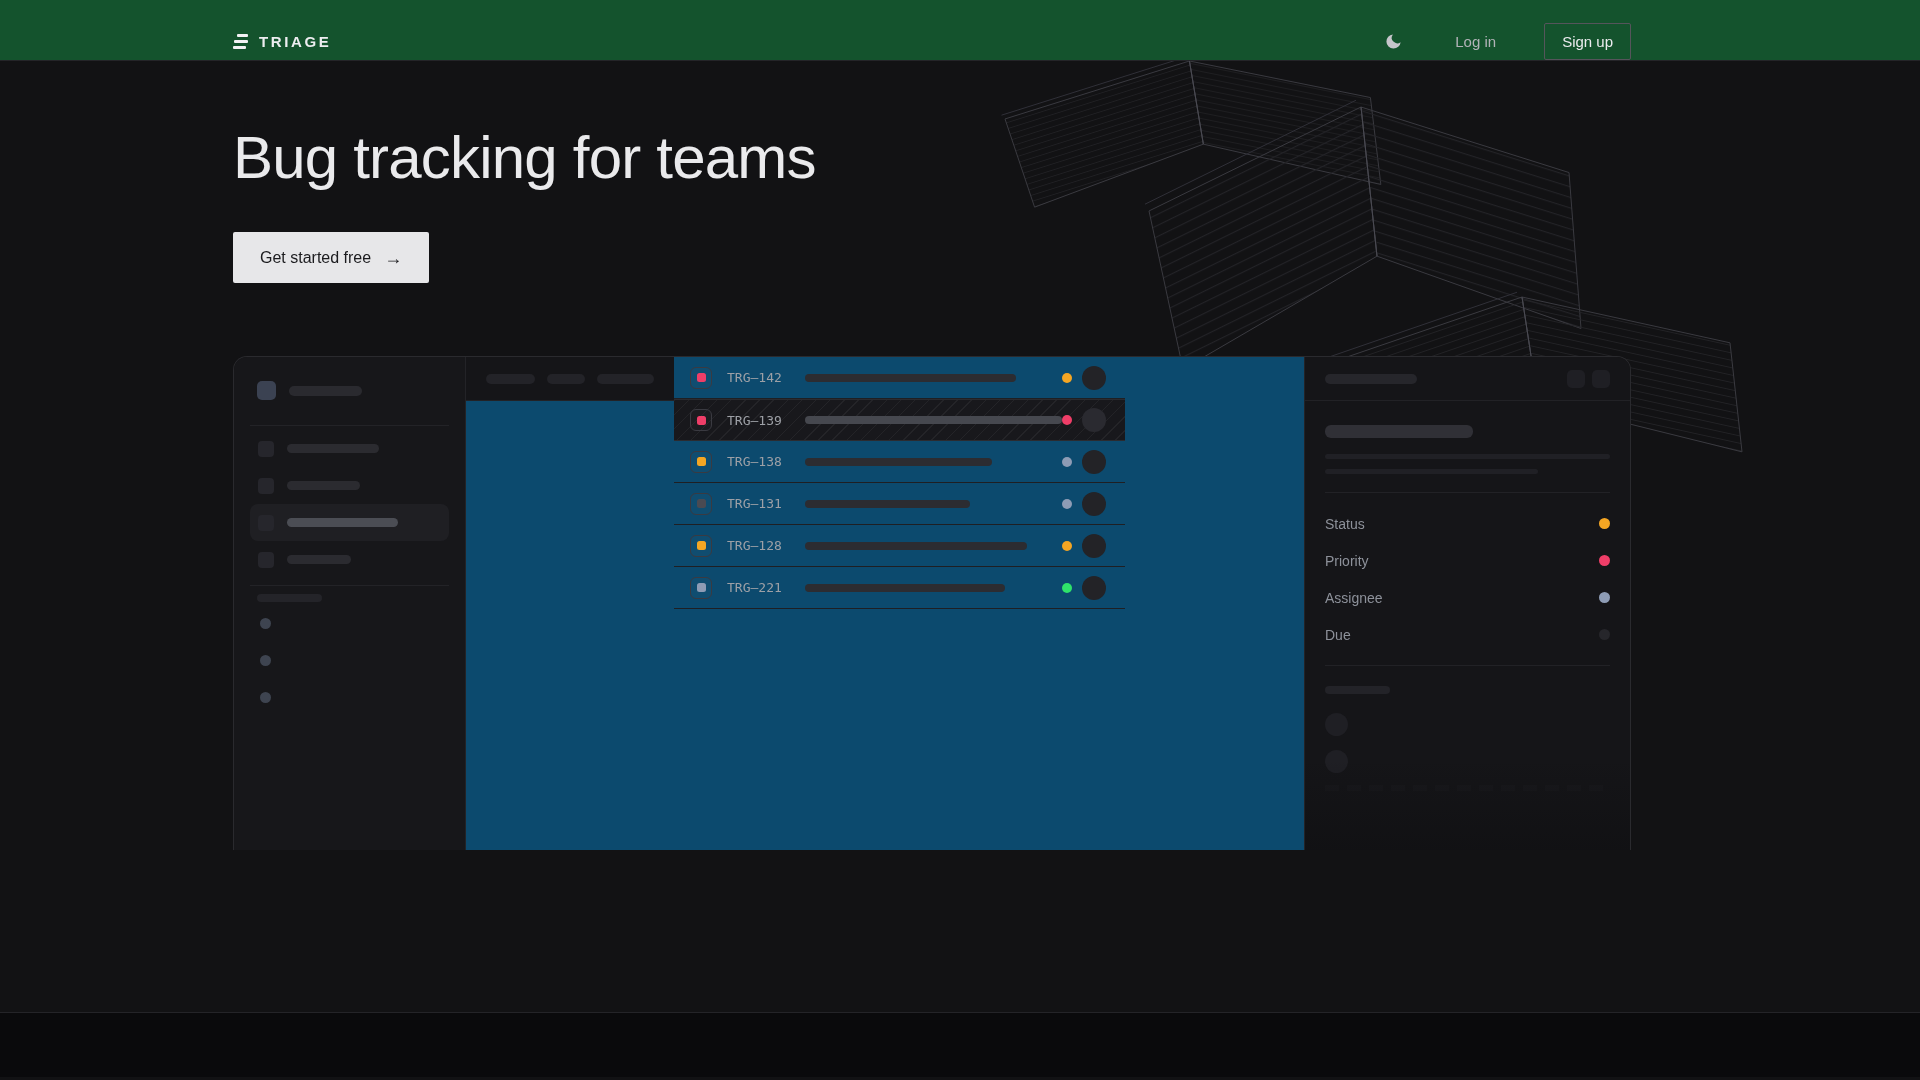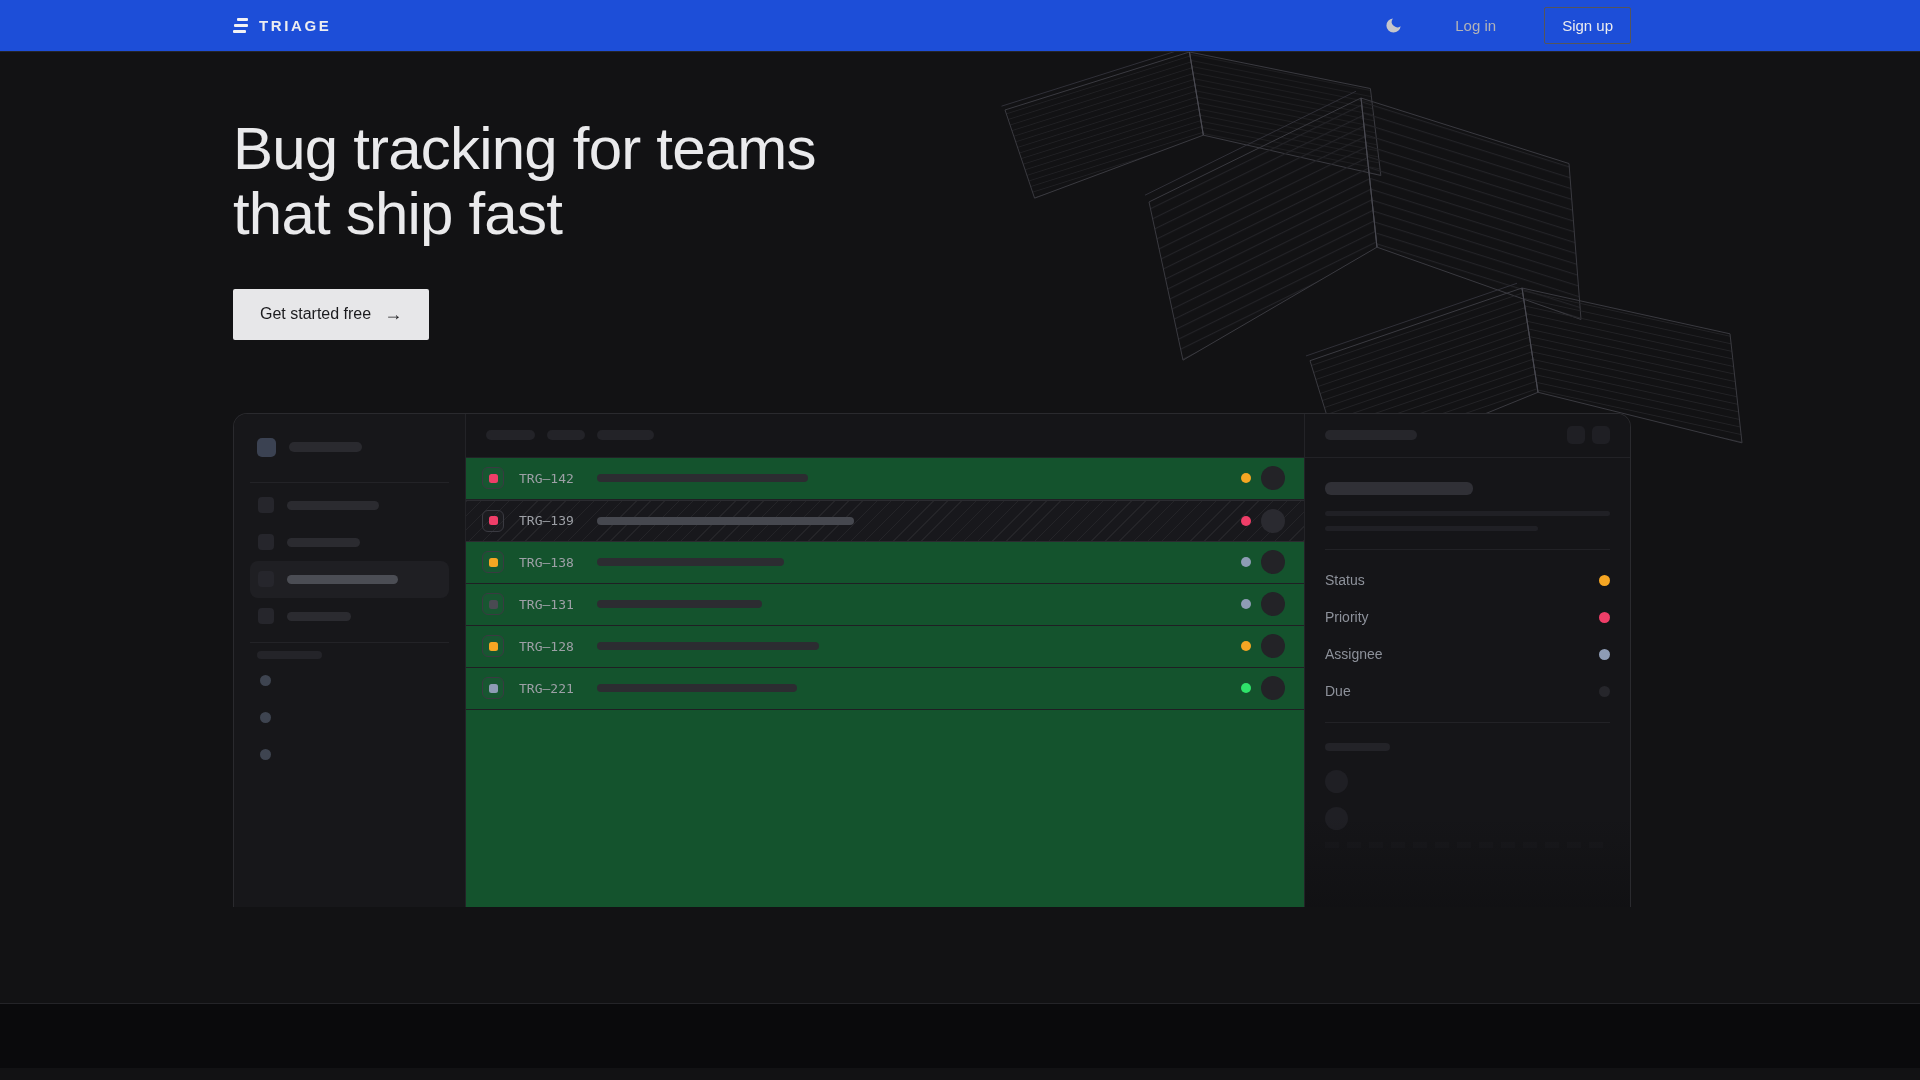--- a/index.html
+++ b/index.html
@@ -7,25 +7,25 @@
   body {
     background: #121214;
     font-family: "Liberation Sans", sans-serif;
     overflow: hidden;
     -webkit-font-smoothing: antialiased;
   }
   .container { width: 1398px; margin-left: 233px; }
 
   
   .nav {
-    height: 52px;
+    height: 61px;
     border-bottom: 1px solid #242428;
-    display: flex; align-items: center;
+    display: flex; align-items: flex-end;
     position: relative; z-index: 5;
-    background: #1d4ed8;
+    background: #14532d;
   }
   .nav .container { display: flex; align-items: center; justify-content: space-between; }
   .brand { display: flex; align-items: center; gap: 11px; cursor: pointer; }
   .logo-mark { display: flex; flex-direction: column; gap: 2.5px; }
   .logo-mark b { display: block; height: 3.2px; border-radius: 1px; background: #f2f2f4; }
   .logo-mark b:nth-child(1) { width: 11px; margin-left: 4px; }
   .logo-mark b:nth-child(2) { width: 14px; margin-left: 1px; }
   .logo-mark b:nth-child(3) { width: 13px; }
   .brand-name { color: #ededf0; font-size: 15px; font-weight: bold; letter-spacing: 2.6px; }
   .nav-right { display: flex; align-items: center; gap: 48px; }
@@ -91,21 +91,21 @@
   .mk-item-icon { width: 16px; height: 16px; border-radius: 4px; background: #26262c; flex: none; }
   .mk-item-bar { height: 9px; border-radius: 4.5px; background: #2b2b30; }
   .mk-item.active .mk-item-bar { background: #4b4d54; }
   .mk-items + .divider { margin-top: 7px; }
   .side-label-bar { margin-top: 8px; margin-left: 7px; height: 8px; border-radius: 4px; background: #242429; }
   .mk-dots { margin-top: 16px; padding-left: 10px; }
   .mk-dot { width: 11px; height: 11px; border-radius: 50%; background: #3e4450; margin-top: 26px; }
   .mk-dot:first-child { margin-top: 0; }
 
   
-  .mk-main { flex: 1; background: #14532d; display: flex; flex-direction: column; min-width: 0; }
+  .mk-main { flex: 1; background: #0c4a6e; display: flex; flex-direction: row; min-width: 0; }
   .mk-main-header {
     height: 44px; flex: none; background: #151518;
     border-bottom: 1px solid #222226;
     display: flex; align-items: center; gap: 12px; padding: 0 20px;
   }
   .pill { height: 10px; border-radius: 5px; background: #232328; display: block; }
   .issue-row {
     height: 42px; flex: none;
     display: flex; align-items: center;
     padding: 0 19px 0 16px;
@@ -221,21 +221,20 @@
       <polygon points="0,92 212,0 228,132 34,232" fill="url(#pL)" stroke="#3a3a40" vector-effect="non-scaling-stroke"></polygon>
       <polygon points="212,0 420,58 432,196 228,132" fill="url(#pR)" stroke="#3a3a40" vector-effect="non-scaling-stroke"></polygon>
       <line x1="-4" y1="86" x2="207" y2="-6" stroke="#303038" vector-effect="non-scaling-stroke"></line>
       <line x1="212" y1="0" x2="228" y2="132" stroke="#4a4a52" vector-effect="non-scaling-stroke"></line>
     </g>
   </svg>
 
   <div class="container">
     <h1 class="hero-heading">
       <span>Bug tracking for teams</span><br>
-      <span>that ship fast</span>
     </h1>
     <button class="cta-btn">
       <span>Get started free</span>
       <span class="cta-arrow">→</span>
     </button>
 
     
     <div class="mockup">
 
       <div class="mk-sidebar">

